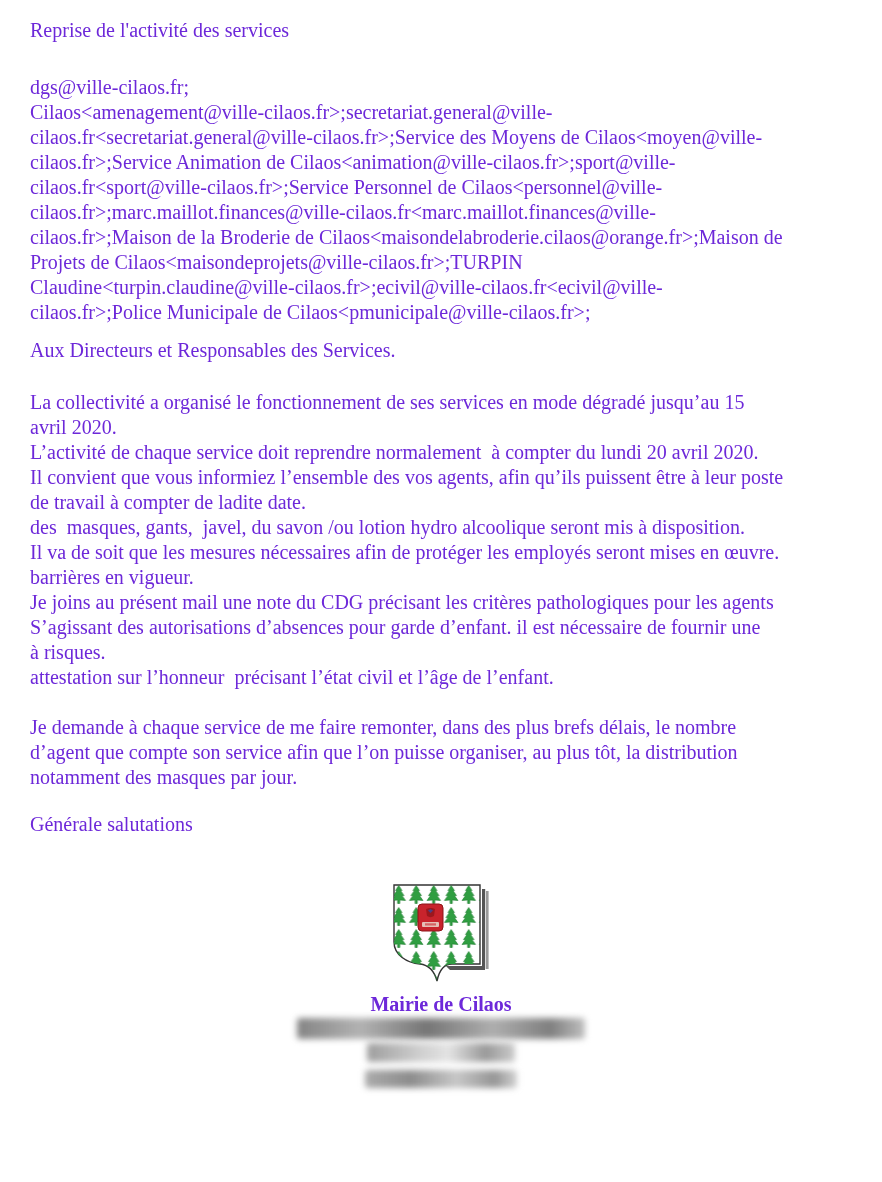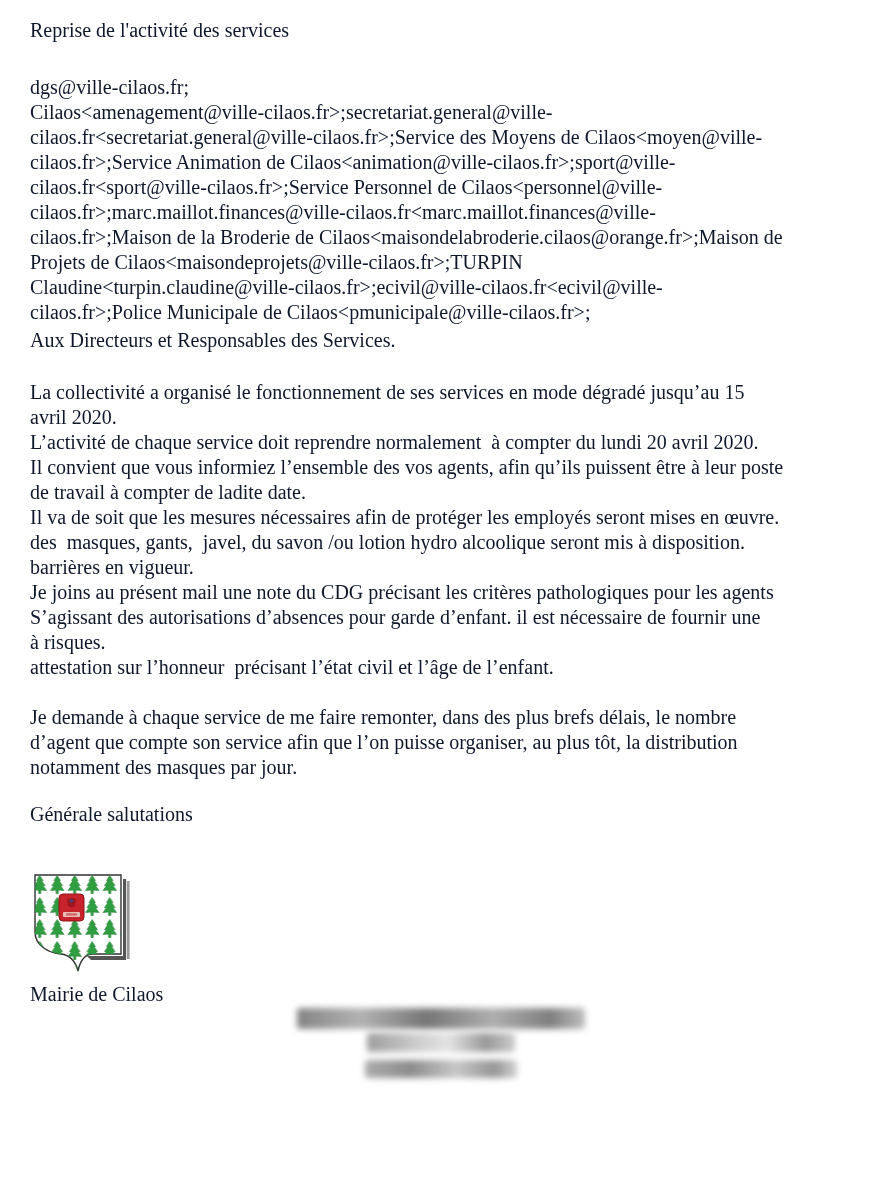--- a/index.html
+++ b/index.html
@@ -5,39 +5,41 @@
   html, body {
     margin: 0;
     padding: 0;
     background: #ffffff;
   }
   .page {
     position: relative;
     width: 882px;
     height: 1182px;
     background: #ffffff;
-    color: #0f172a;
+    color: #6d28d9;
     font-family: "Liberation Serif", "DejaVu Serif", serif;
     font-size: 20px;
     line-height: 25px;
     box-sizing: border-box;
     padding: 18px 30px 0 30px;
     overflow: hidden;
   }
   .line {
     white-space: pre-wrap;
     min-height: 25px;
   }
   .subject { margin-bottom: 32px; }
-  .salutation { margin-top: 3px; margin-bottom: 27px; }
+  .salutation { margin-top: 13px; margin-bottom: 27px; }
   .para2 { margin-top: 25px; }
   .closing { margin-top: 22px; }
 
   .signature {
     margin-top: 45px;
+    text-align: center;
+    font-weight: bold;
   }
   .logo-wrap {
     display: inline-block;
     line-height: 0;
   }
   .sig-line {
     white-space: pre-wrap;
     min-height: 25px;
   }
   .redacted {
@@ -97,22 +99,22 @@
   </div>
 
   <div class="line salutation">Aux Directeurs et Responsables des Services.</div>
 
   <div>
     <div class="line">La collectivité a organisé le fonctionnement de ses services en mode dégradé jusqu’au 15</div>
     <div class="line">avril 2020.</div>
     <div class="line">L’activité de chaque service doit reprendre normalement  à compter du lundi 20 avril 2020.</div>
     <div class="line">Il convient que vous informiez l’ensemble des vos agents, afin qu’ils puissent être à leur poste</div>
     <div class="line">de travail à compter de ladite date.</div>
+    <div class="line">des  masques, gants,  javel, du savon /ou lotion hydro alcoolique seront mis à disposition.</div>
     <div class="line">Il va de soit que les mesures nécessaires afin de protéger les employés seront mises en œuvre.</div>
-    <div class="line">des  masques, gants,  javel, du savon /ou lotion hydro alcoolique seront mis à disposition.</div>
     <div class="line">barrières en vigueur.</div>
     <div class="line">Je joins au présent mail une note du CDG précisant les critères pathologiques pour les agents</div>
     <div class="line">S’agissant des autorisations d’absences pour garde d’enfant. il est nécessaire de fournir une</div>
     <div class="line">à risques.</div>
     <div class="line">attestation sur l’honneur  précisant l’état civil et l’âge de l’enfant.</div>
   </div>
 
   <div class="para2">
     <div class="line">Je demande à chaque service de me faire remonter, dans des plus brefs délais, le nombre</div>
     <div class="line">d’agent que compte son service afin que l’on puisse organiser, au plus tôt, la distribution</div>

